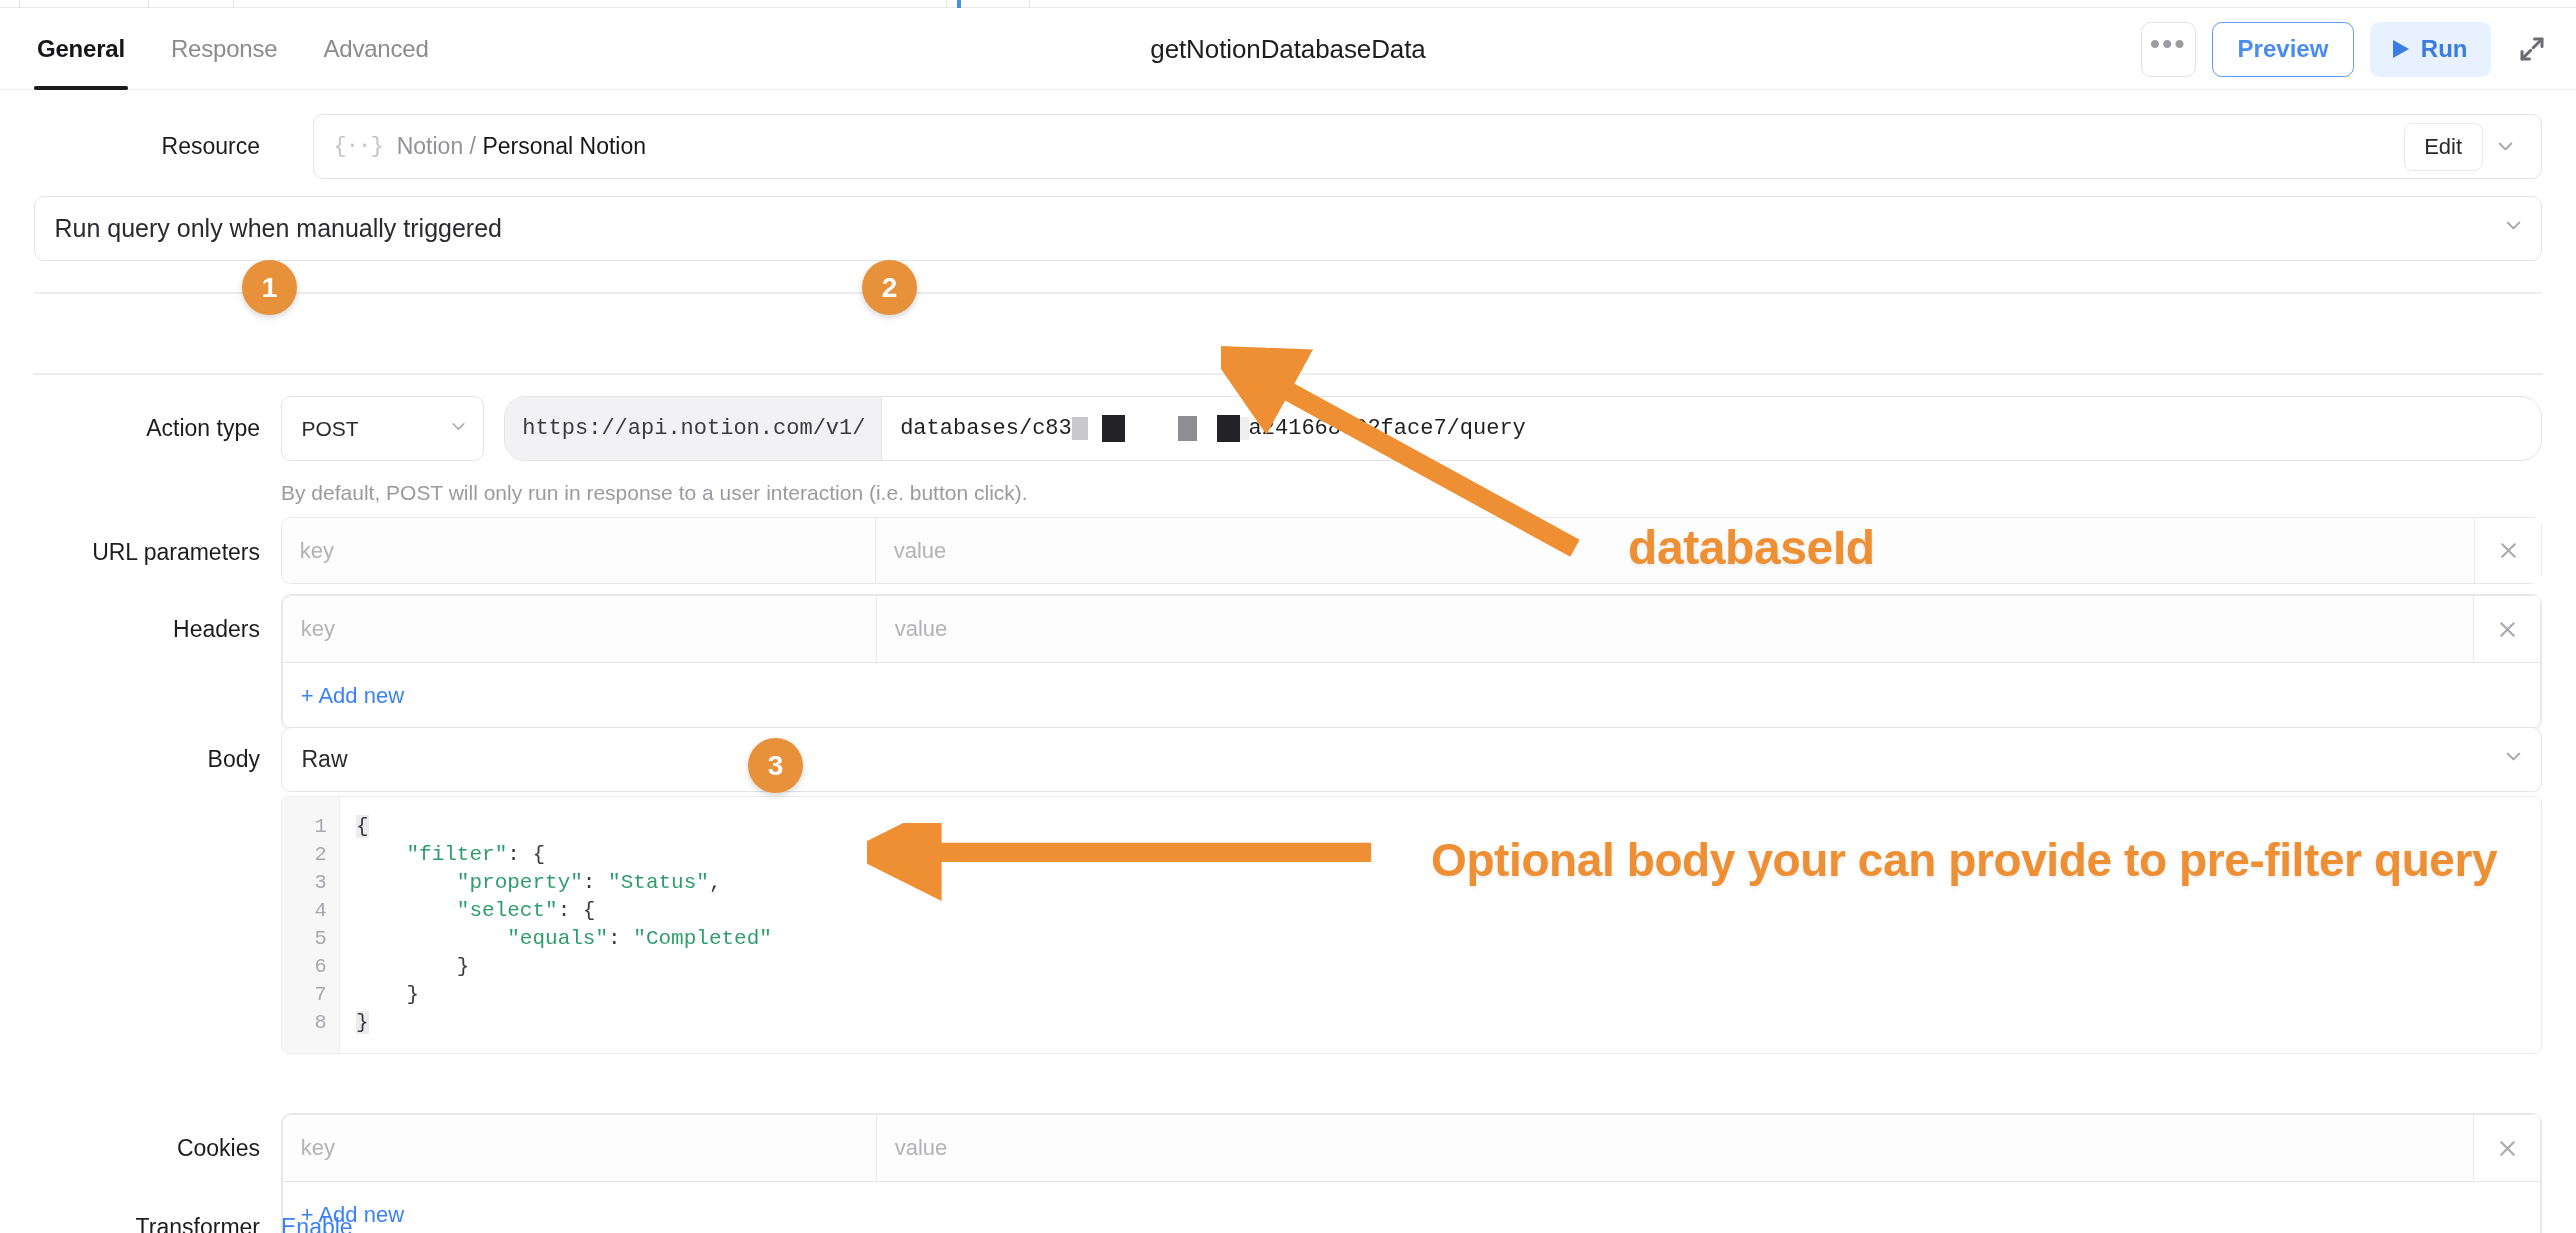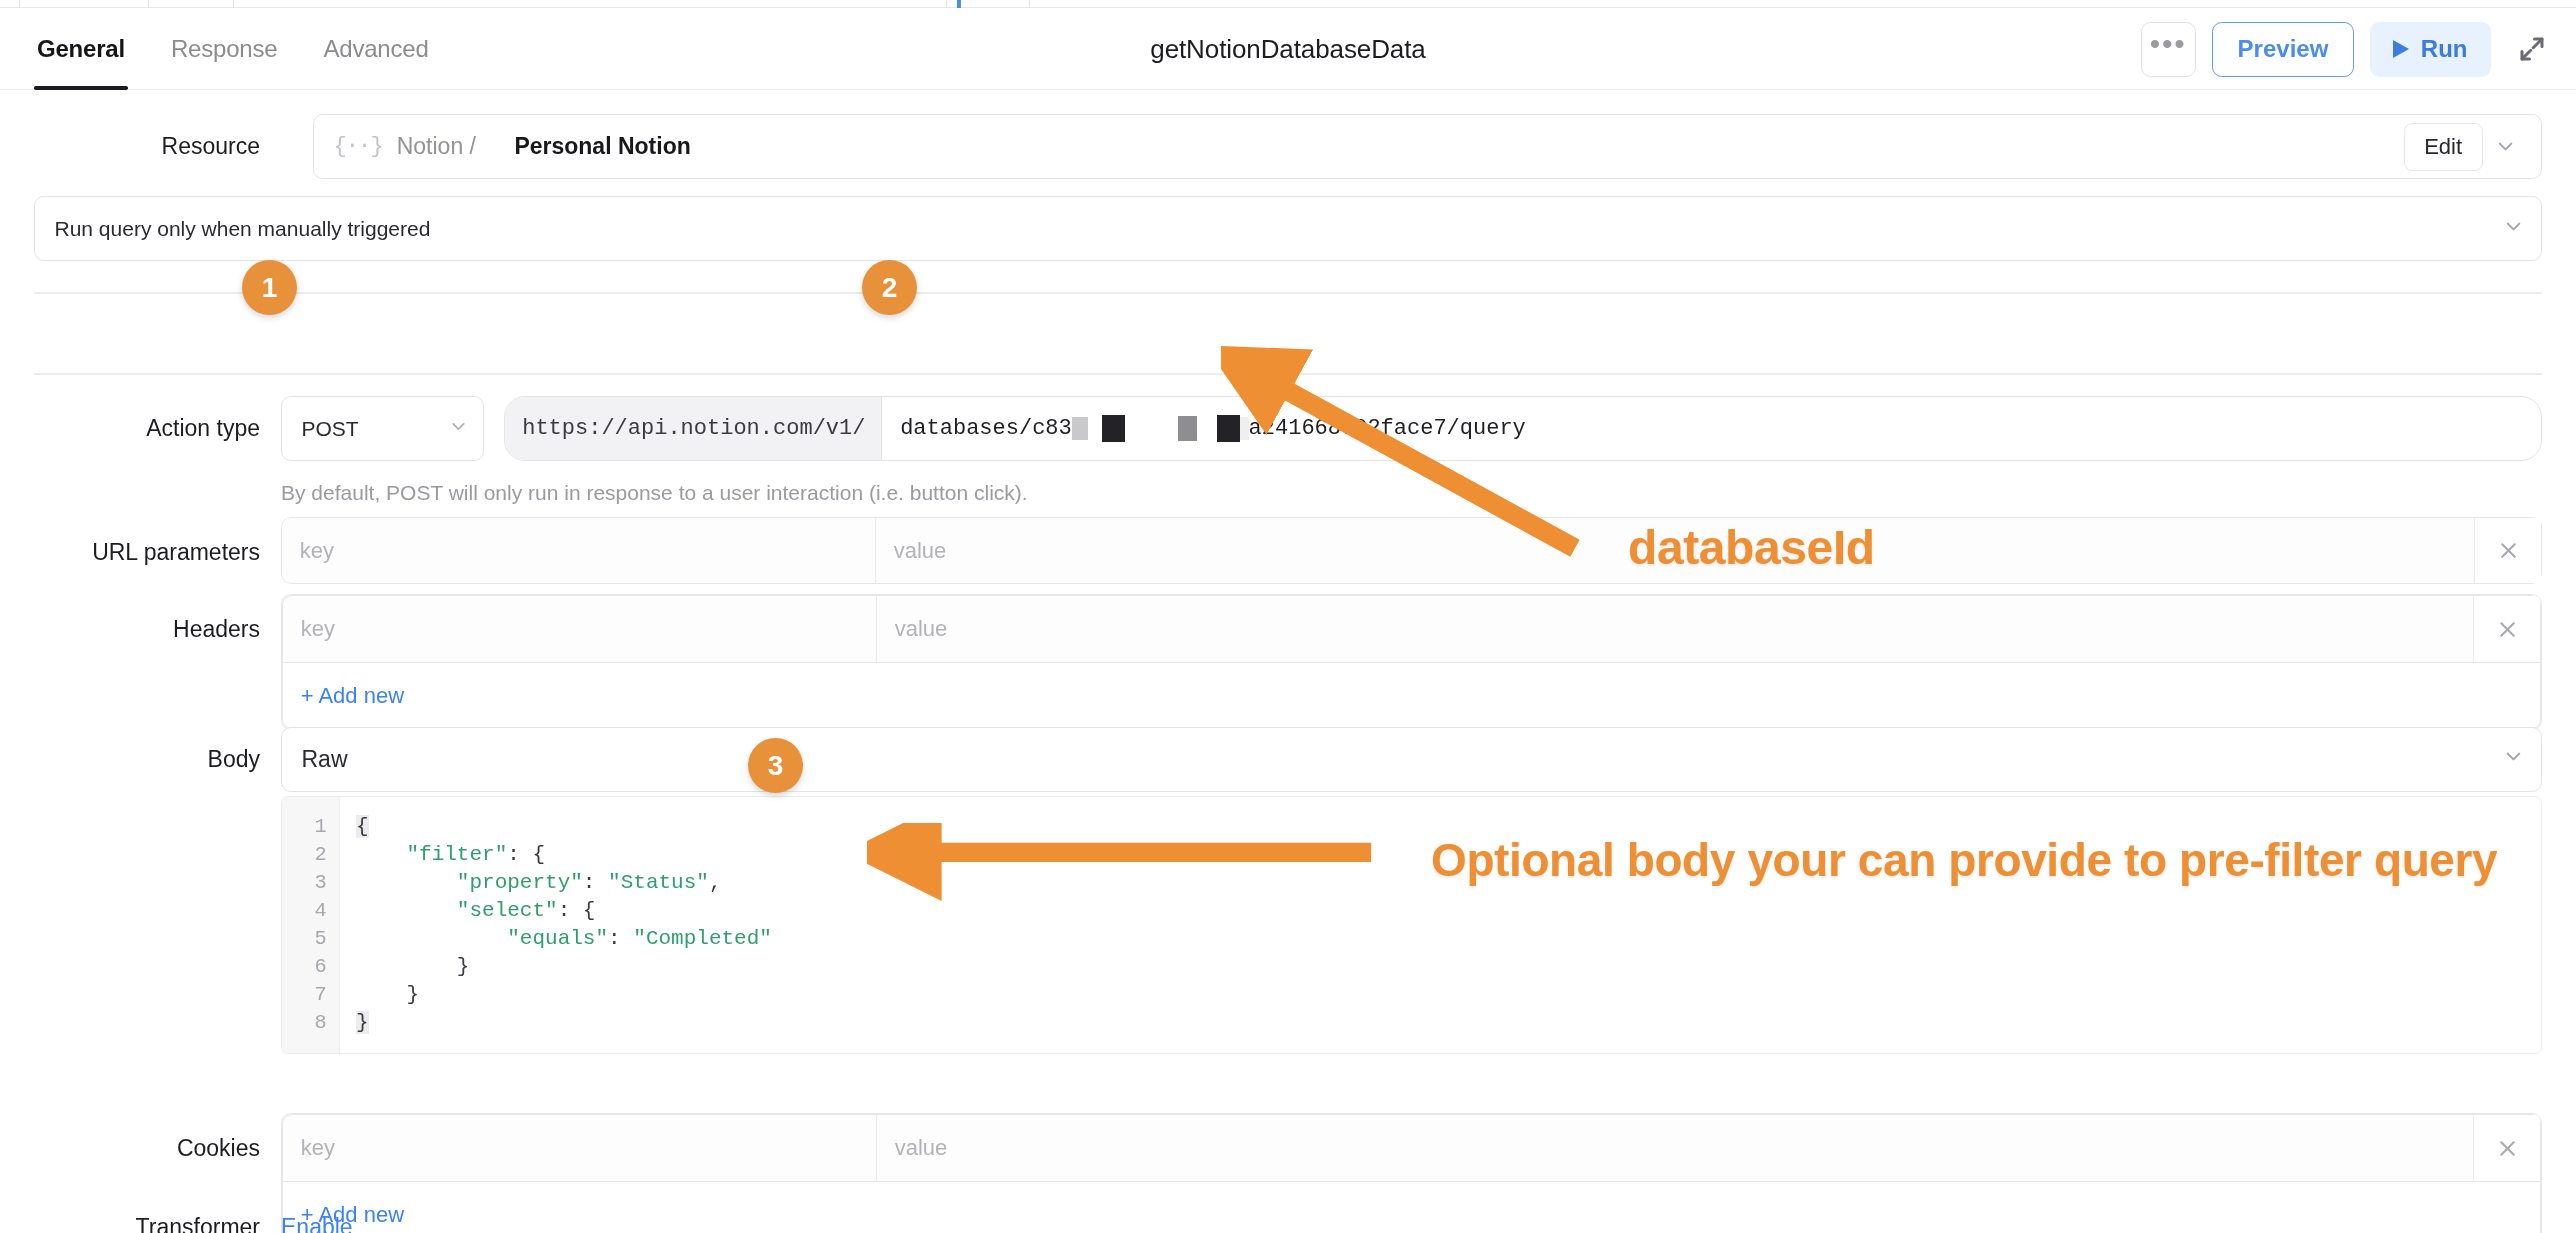--- a/index.html
+++ b/index.html
@@ -196,21 +196,21 @@
     cursor: pointer;
   }
   .brace-icon {
     color: #c2c2c8;
     font-size: 22px;
     margin-right: 14px;
     font-family: "Liberation Mono", monospace;
     letter-spacing: -0.9px;
   }
   .res-text { font-size: 23px; color: #92929a; }
-  .res-text b { color: #18181c; font-weight: 700; margin-left: 32px; }
+  .res-text b { color: #18181c; font-weight: 400; }
   .res-spacer { flex: 1; }
   .btn-edit {
     height: 48px;
     padding: 0 19.5px;
     border: 1.8px solid #e8e8ea;
     border-radius: 8px;
     background: #fff;
     font-size: 22px;
     color: #28282e;
     display: flex; align-items: center;
@@ -229,21 +229,21 @@
     padding: 0 34px 0 34px;
   }
   .select-wide {
     width: 100%;
     height: 65px;
     border: 1.8px solid #e4e4e7;
     border-radius: 9.7px;
     display: flex;
     align-items: center;
     padding: 0 16px 0 19.5px;
-    font-size: 21px;
+    font-size: 25px;
     color: #2a2a30;
     background: #fff;
     cursor: pointer;
     gap: 18px;
   }
   .select-wide .sw-txt { flex: 1; }
 
   .hr-line {
     position: absolute;
     left: 34px; right: 34px;

